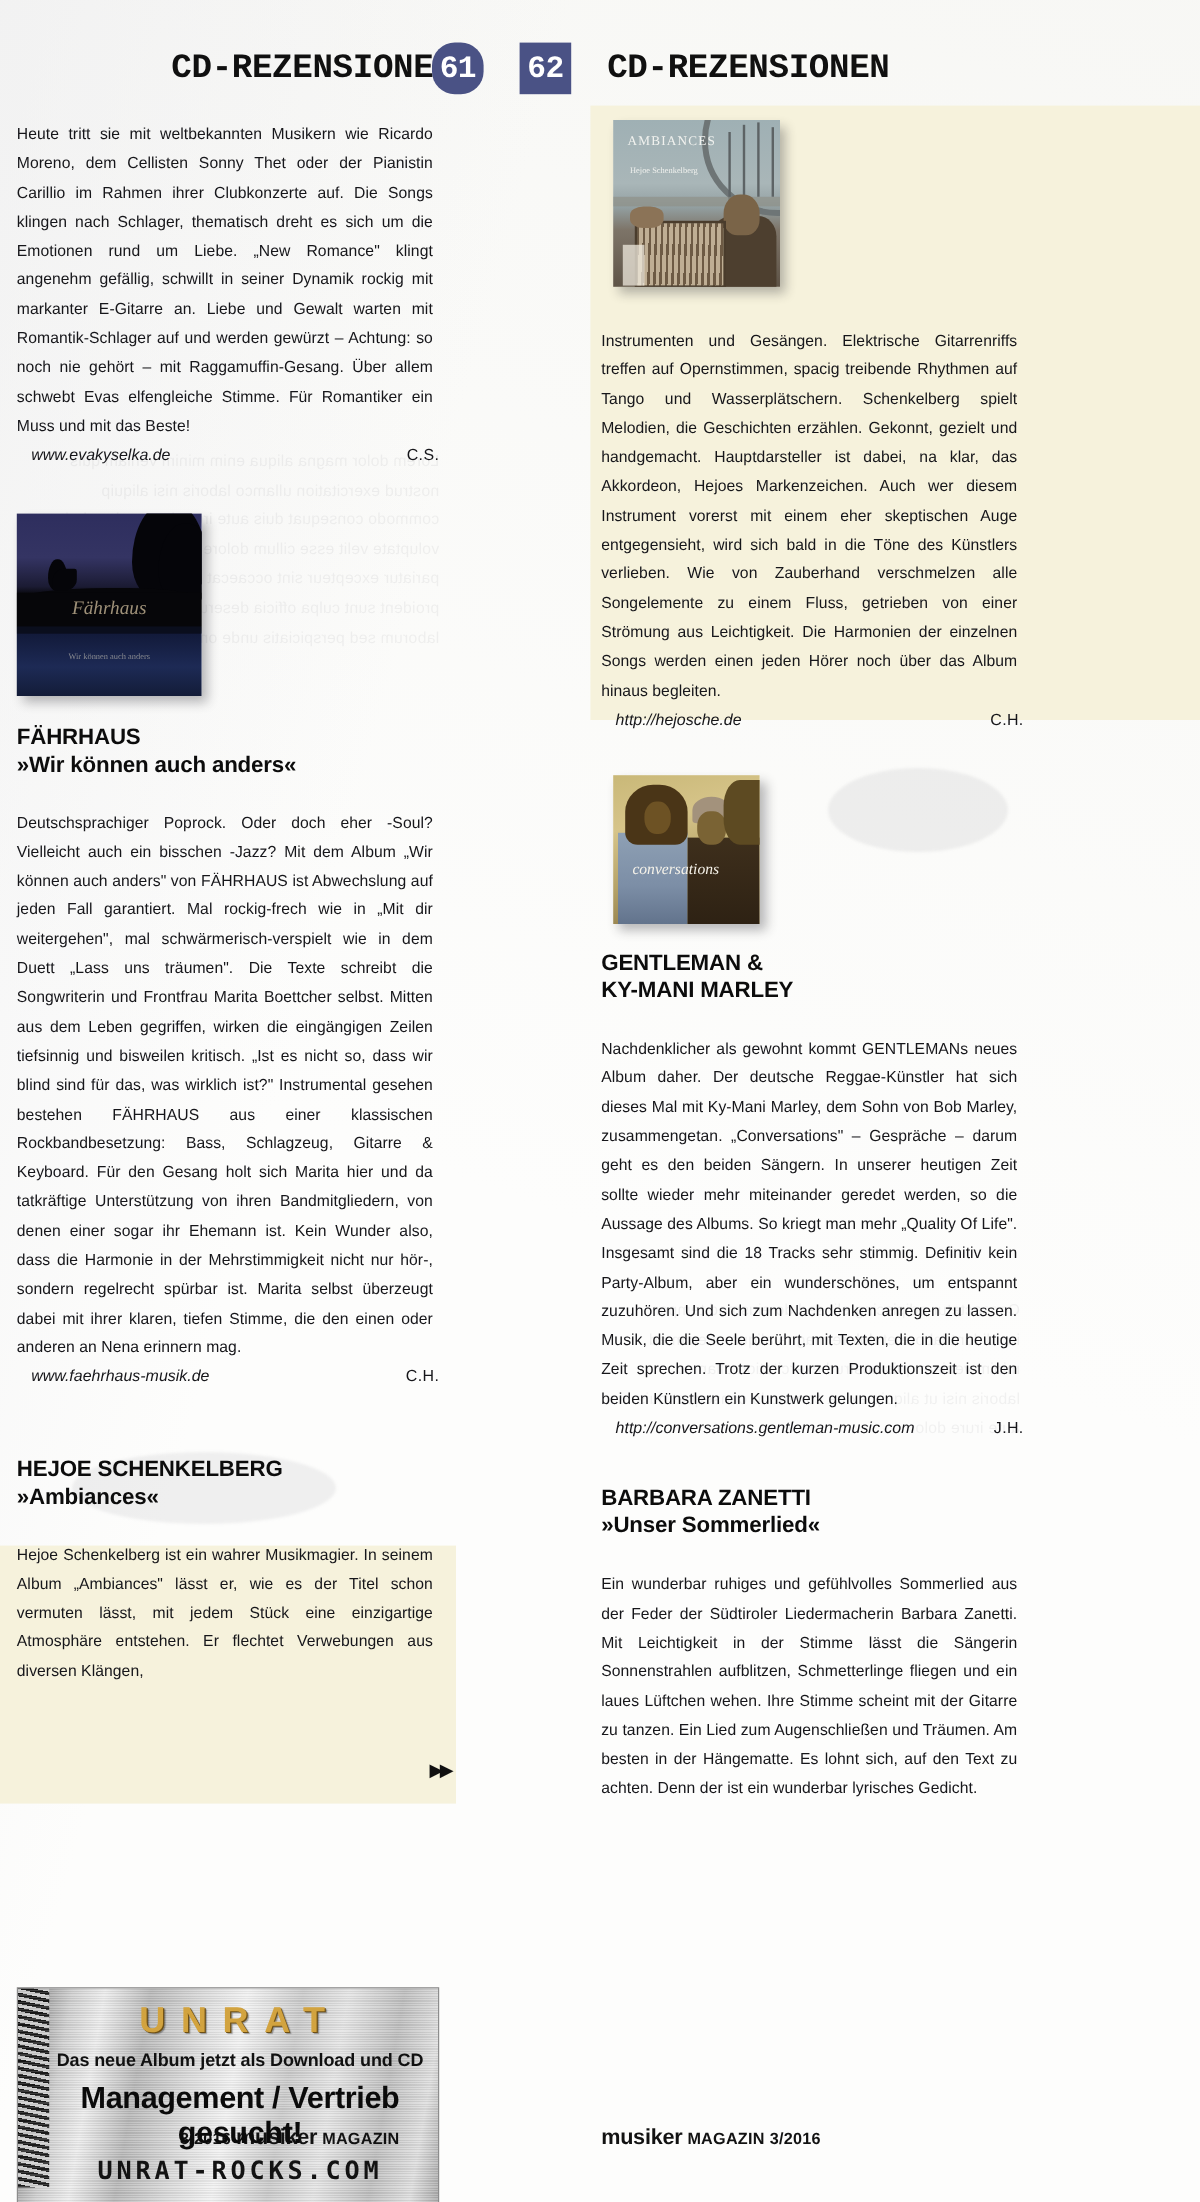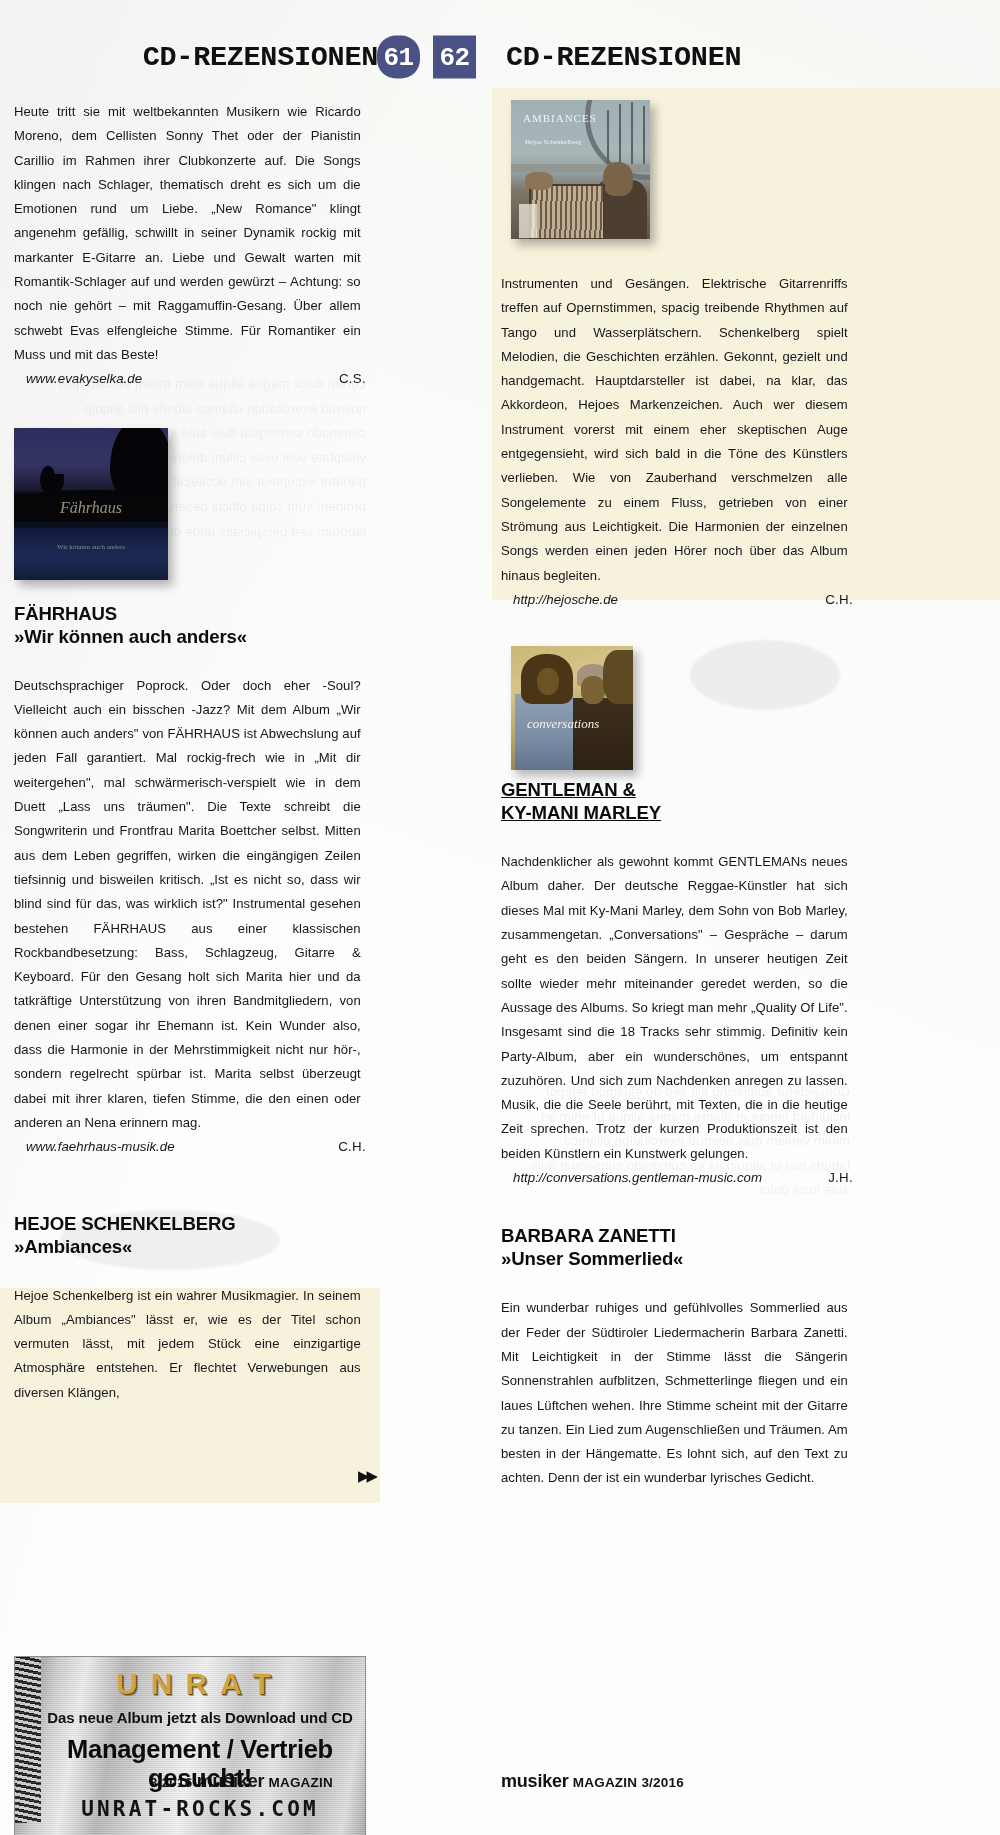--- a/index.html
+++ b/index.html
@@ -63,21 +63,21 @@
     width: 43px; height: 43px;
     background: #4a5285;
     color: #fff;
     font-size: 26px;
     font-weight: bold;
     display: flex;
     align-items: center;
     justify-content: center;
     letter-spacing: -0.5px;
   }
-  .folio.l { left: 377px; border-radius: 19px; }
+  .folio.l { left: 360px; border-radius: 19px; }
   .folio.r { left: 433px; }
 
   
   .col {
     position: absolute;
     width: 352px;
   }
   #col-left  { left: 14px;  top: 100px; }
   #col-right { left: 501px; top: 100px; }
 
@@ -453,21 +453,21 @@
           <div class="cv-hairL" style="left:10px; top:8px; width:52px; height:50px;"></div>
           <div class="cv-faceL" style="left:26px; top:22px; width:22px; height:27px;"></div>
           <div class="cv-figR" style="left:62px; top:52px; width:60px; height:76px;"></div>
           <div class="cv-capR" style="left:66px; top:18px; width:32px; height:22px;"></div>
           <div class="cv-faceR" style="left:70px; top:30px; width:24px; height:28px;"></div>
           <div style="position:absolute; left:92px; top:4px; width:34px; height:54px; background:#5d4a22; border-radius:40% 0 0 40%;"></div>
           <div class="cv-script" style="left:16px; top:70px; font-size:13px;">conversations</div>
         </div>
       </div>
 
-      <h2 class="album" style="margin-top:8px;text-decoration:underline;">
+      <h2 class="album" style="margin-top:20px;">
         <span>GENTLEMAN &amp;</span>
         <span class="t2">KY-MANI MARLEY</span>
       </h2>
 
       <p class="body" style="margin-top:26px;">Nachdenklicher als gewohnt kommt GENTLEMANs neues Album daher. Der deutsche Reggae-Künstler hat sich dieses Mal mit Ky-Mani Marley, dem Sohn von Bob Marley, zusammengetan. „Conversations" – Gespräche – darum geht es den beiden Sängern. In unserer heutigen Zeit sollte wieder mehr miteinander geredet werden, so die Aussage des Albums. So kriegt man mehr „Quality Of Life". Insgesamt sind die 18 Tracks sehr stimmig. Definitiv kein Party-Album, aber ein wunderschönes, um entspannt zuzuhören. Und sich zum Nachdenken anregen zu lassen. Musik, die die Seele berührt, mit Texten, die in die heutige Zeit sprechen. Trotz der kurzen Produktionszeit ist den beiden Künstlern ein Kunstwerk gelungen.</p>
       <div class="srcline">
         <span class="url">http://conversations.gentleman-music.com</span>
         <span class="sig">J.H.</span>
       </div>
     </div>

